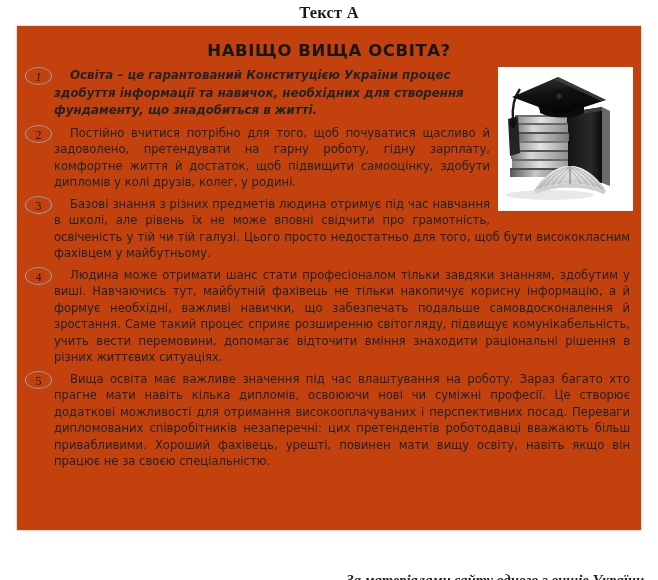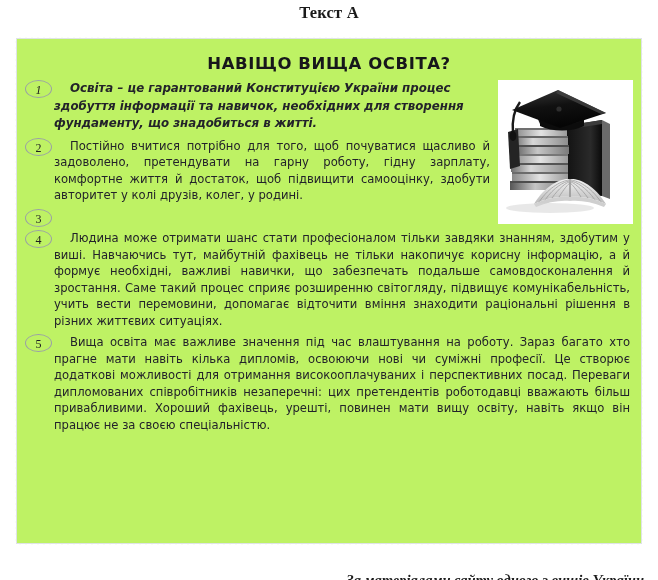--- a/index.html
+++ b/index.html
@@ -32,24 +32,24 @@
     font-weight: bold;
     font-size: 16.5px;
     color: #1b1b1b;
     letter-spacing: 0.2px;
   }
 
   
   .stamp-box {
     position: absolute;
     left: 14px;
-    top: 36px;
+    top: 23px;
     width: 630px;
     height: 510px;
-    background: #bef264;
+    background: #c2410c;
     box-sizing: border-box;
   }
   
   .scallop {
     position: absolute;
     pointer-events: none;
   }
   .scallop-top, .scallop-bottom {
     left: 0;
     width: 100%;
@@ -277,26 +277,26 @@
             </g>
 
             <ellipse cx="52" cy="128" rx="44" ry="5" fill="#d6d6d6" opacity="0.55"></ellipse>
           </svg>
         </span>
         <span class="first-indent"></span><span>Освіта – це гарантований Конституцією України процес здобуття інформації та навичок, необхідних для створення фундаменту, що знадобиться в житті.</span>
       </div>
 
       <div class="para">
         <span class="marker">2</span>
-        <span class="first-indent"></span><span>Постійно вчитися потрібно для того, щоб почуватися щасливо й задоволено, претендувати на гарну роботу, гідну зарплату, комфортне життя й достаток, щоб підвищити самооцінку, здобути авторитет у колі друзів, колег, у родині.</span>
+        <span class="first-indent"></span><span>Постійно вчитися потрібно для того, щоб почуватися щасливо й задоволено, претендувати на гарну роботу, гідну зарплату, комфортне життя й достаток, щоб підвищити самооцінку, здобути дипломів у колі друзів, колег, у родині.</span>
       </div>
 
       <div class="para">
         <span class="marker">3</span>
-        <span class="first-indent"></span>
+        <span class="first-indent"></span><span>Базові знання з різних предметів людина отримує під час навчання в школі, але рівень їх не може вповні свідчити про грамотність, освіченість у тій чи тій галузі. Цього просто недостатньо для того, щоб бути висококласним фахівцем у майбутньому.</span>
       </div>
 
       <div class="para">
         <span class="marker">4</span>
         <span class="first-indent"></span><span>Людина може отримати шанс стати професіоналом тільки завдяки знанням, здобутим у виші. Навчаючись тут, майбутній фахівець не тільки накопичує корисну інформацію, а й формує необхідні, важливі навички, що забезпечать подальше самовдосконалення й зростання. Саме такий процес сприяє розширенню світогляду, підвищує комунікабельність, учить вести перемовини, допомагає відточити вміння знаходити раціональні рішення в різних життєвих ситуаціях.</span>
       </div>
 
       <div class="para">
         <span class="marker">5</span>
         <span class="first-indent"></span><span>Вища освіта має важливе значення під час влаштування на роботу. Зараз багато хто прагне мати навіть кілька дипломів, освоюючи нові чи суміжні професії. Це створює додаткові можливості для отримання високооплачуваних і перспективних посад. Переваги дипломованих співробітників незаперечні: цих претендентів роботодавці вважають більш привабливими. Хороший фахівець, урешті, повинен мати вищу освіту, навіть якщо він працює не за своєю спеціальністю.</span>

